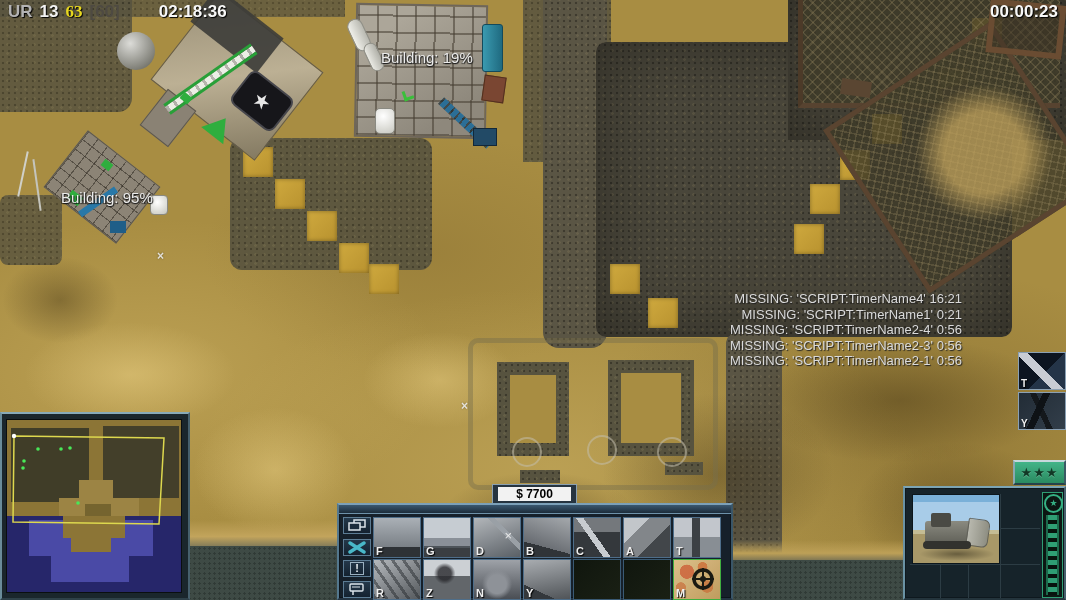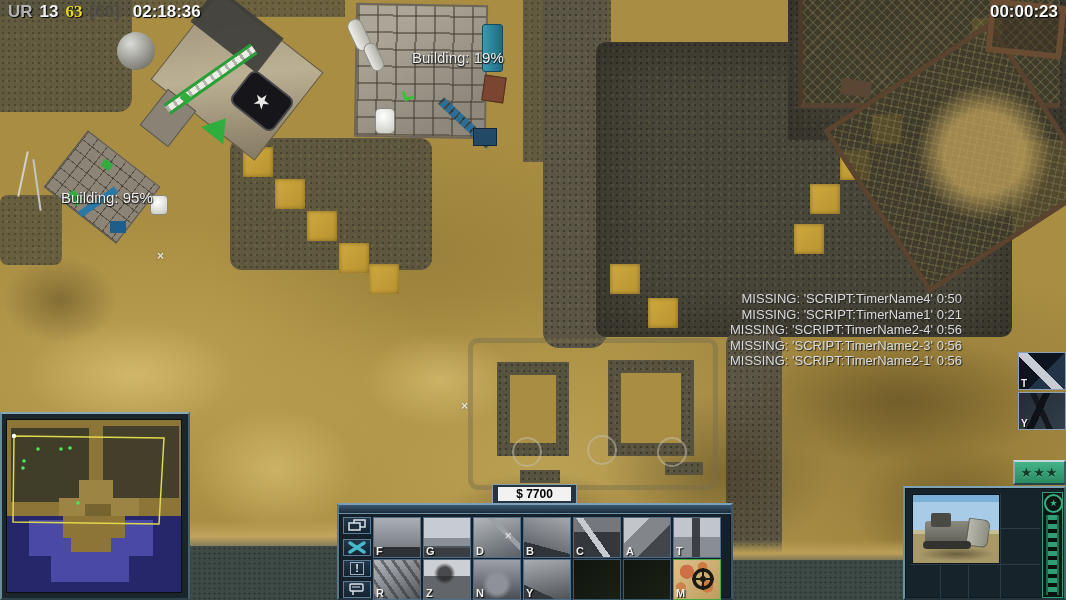--- a/index.html
+++ b/index.html
@@ -174,37 +174,37 @@
     <div class="abs" style="left:60px;top:90px;width:10px;height:10px;border-left:3px solid #3abf3a;border-bottom:3px solid #3abf3a;transform:rotate(-20deg);"></div>
   </div>
 
   <div class="abs mesh" style="left:798px;top:0;width:262px;height:108px;border-left:5px solid #4c3a28;border-bottom:5px solid #574330;">
     <div class="abs" style="left:38px;top:80px;width:30px;height:16px;background:#5a4632;transform:rotate(8deg);"></div>
     <div class="abs" style="left:140px;top:86px;width:26px;height:14px;background:#4c3c2c;transform:rotate(-12deg);"></div>
   </div>
   <div class="abs mesh" style="left:860px;top:60px;width:200px;height:195px;transform:rotate(-33deg);border:5px solid #5a4430;background-image:radial-gradient(circle at 62% 55%, rgba(192,162,92,0.75) 0 26%, transparent 44%),repeating-linear-gradient(45deg, rgba(152,136,96,0.28) 0 1.5px, transparent 1.5px 7px),repeating-linear-gradient(-45deg, rgba(152,136,96,0.28) 0 1.5px, transparent 1.5px 7px);"></div>
   <div class="abs" style="left:988px;top:2px;width:76px;height:54px;transform:rotate(6deg);border:6px solid #6a4c32;background:rgba(60,50,35,0.5);"></div>
 
-  <div class="abs gametext" style="left:412px;top:49px;font-size:15px;">Building: 19%</div>
+  <div class="abs gametext" style="left:381px;top:49px;font-size:15px;">Building: 19%</div>
   <div class="abs gametext" style="left:61px;top:189px;font-size:15px;">Building: 95%</div>
 
   <div class="abs" style="right:104px;top:291px;text-align:right;">
-    <div class="msg">MISSING: 'SCRIPT:TimerName4' 0:50</div>
+    <div class="msg">MISSING: 'SCRIPT:TimerName4' 16:21</div>
     <div class="msg">MISSING: 'SCRIPT:TimerName1' 0:21</div>
     <div class="msg">MISSING: 'SCRIPT:TimerName2-4' 0:56</div>
     <div class="msg">MISSING: 'SCRIPT:TimerName2-3' 0:56</div>
     <div class="msg">MISSING: 'SCRIPT:TimerName2-1' 0:56</div>
   </div>
 
   <div class="abs hudtext" style="left:8px;top:2px;display:flex;gap:7px;">
     <span style="color:#b4b4b4;">UR</span>
     <span style="color:#f2f2f2;">13</span>
     <span style="color:#e8d820;font-family:Liberation Serif, serif;">63</span>
     <span style="color:#4e4a42;text-shadow:none;">[60]</span>
-    <span style="color:#f8f8f8;margin-left:6px;">02:18:36</span>
+    <span style="color:#f8f8f8;margin-left:6px;padding-left:26px;">02:18:36</span>
   </div>
   <div class="abs hudtext" style="right:8px;top:2px;color:#f8f8f8;">00:00:23</div>
 
   <div class="abs" style="left:0;top:412px;width:190px;height:188px;background:#1a262c;border-top:2px solid #88aab8;border-left:2px solid #6a8c9a;border-right:2px solid #46606c;border-bottom:2px solid #2e4048;"></div>
   <div class="abs" style="left:6px;top:419px;width:176px;height:174px;background:#8c7536;overflow:hidden;border:1px solid #0a0e10;">
     <div class="abs" style="left:4px;top:8px;width:78px;height:74px;background:#403d28;"></div>
     <div class="abs" style="left:96px;top:6px;width:76px;height:72px;background:#433f2a;"></div>
     <div class="abs" style="left:52px;top:78px;width:80px;height:28px;background:#9c8444;"></div>
     <div class="abs" style="left:72px;top:60px;width:34px;height:60px;background:#9c8444;"></div>
     <div class="abs" style="left:78px;top:84px;width:26px;height:22px;background:#75642f;"></div>

